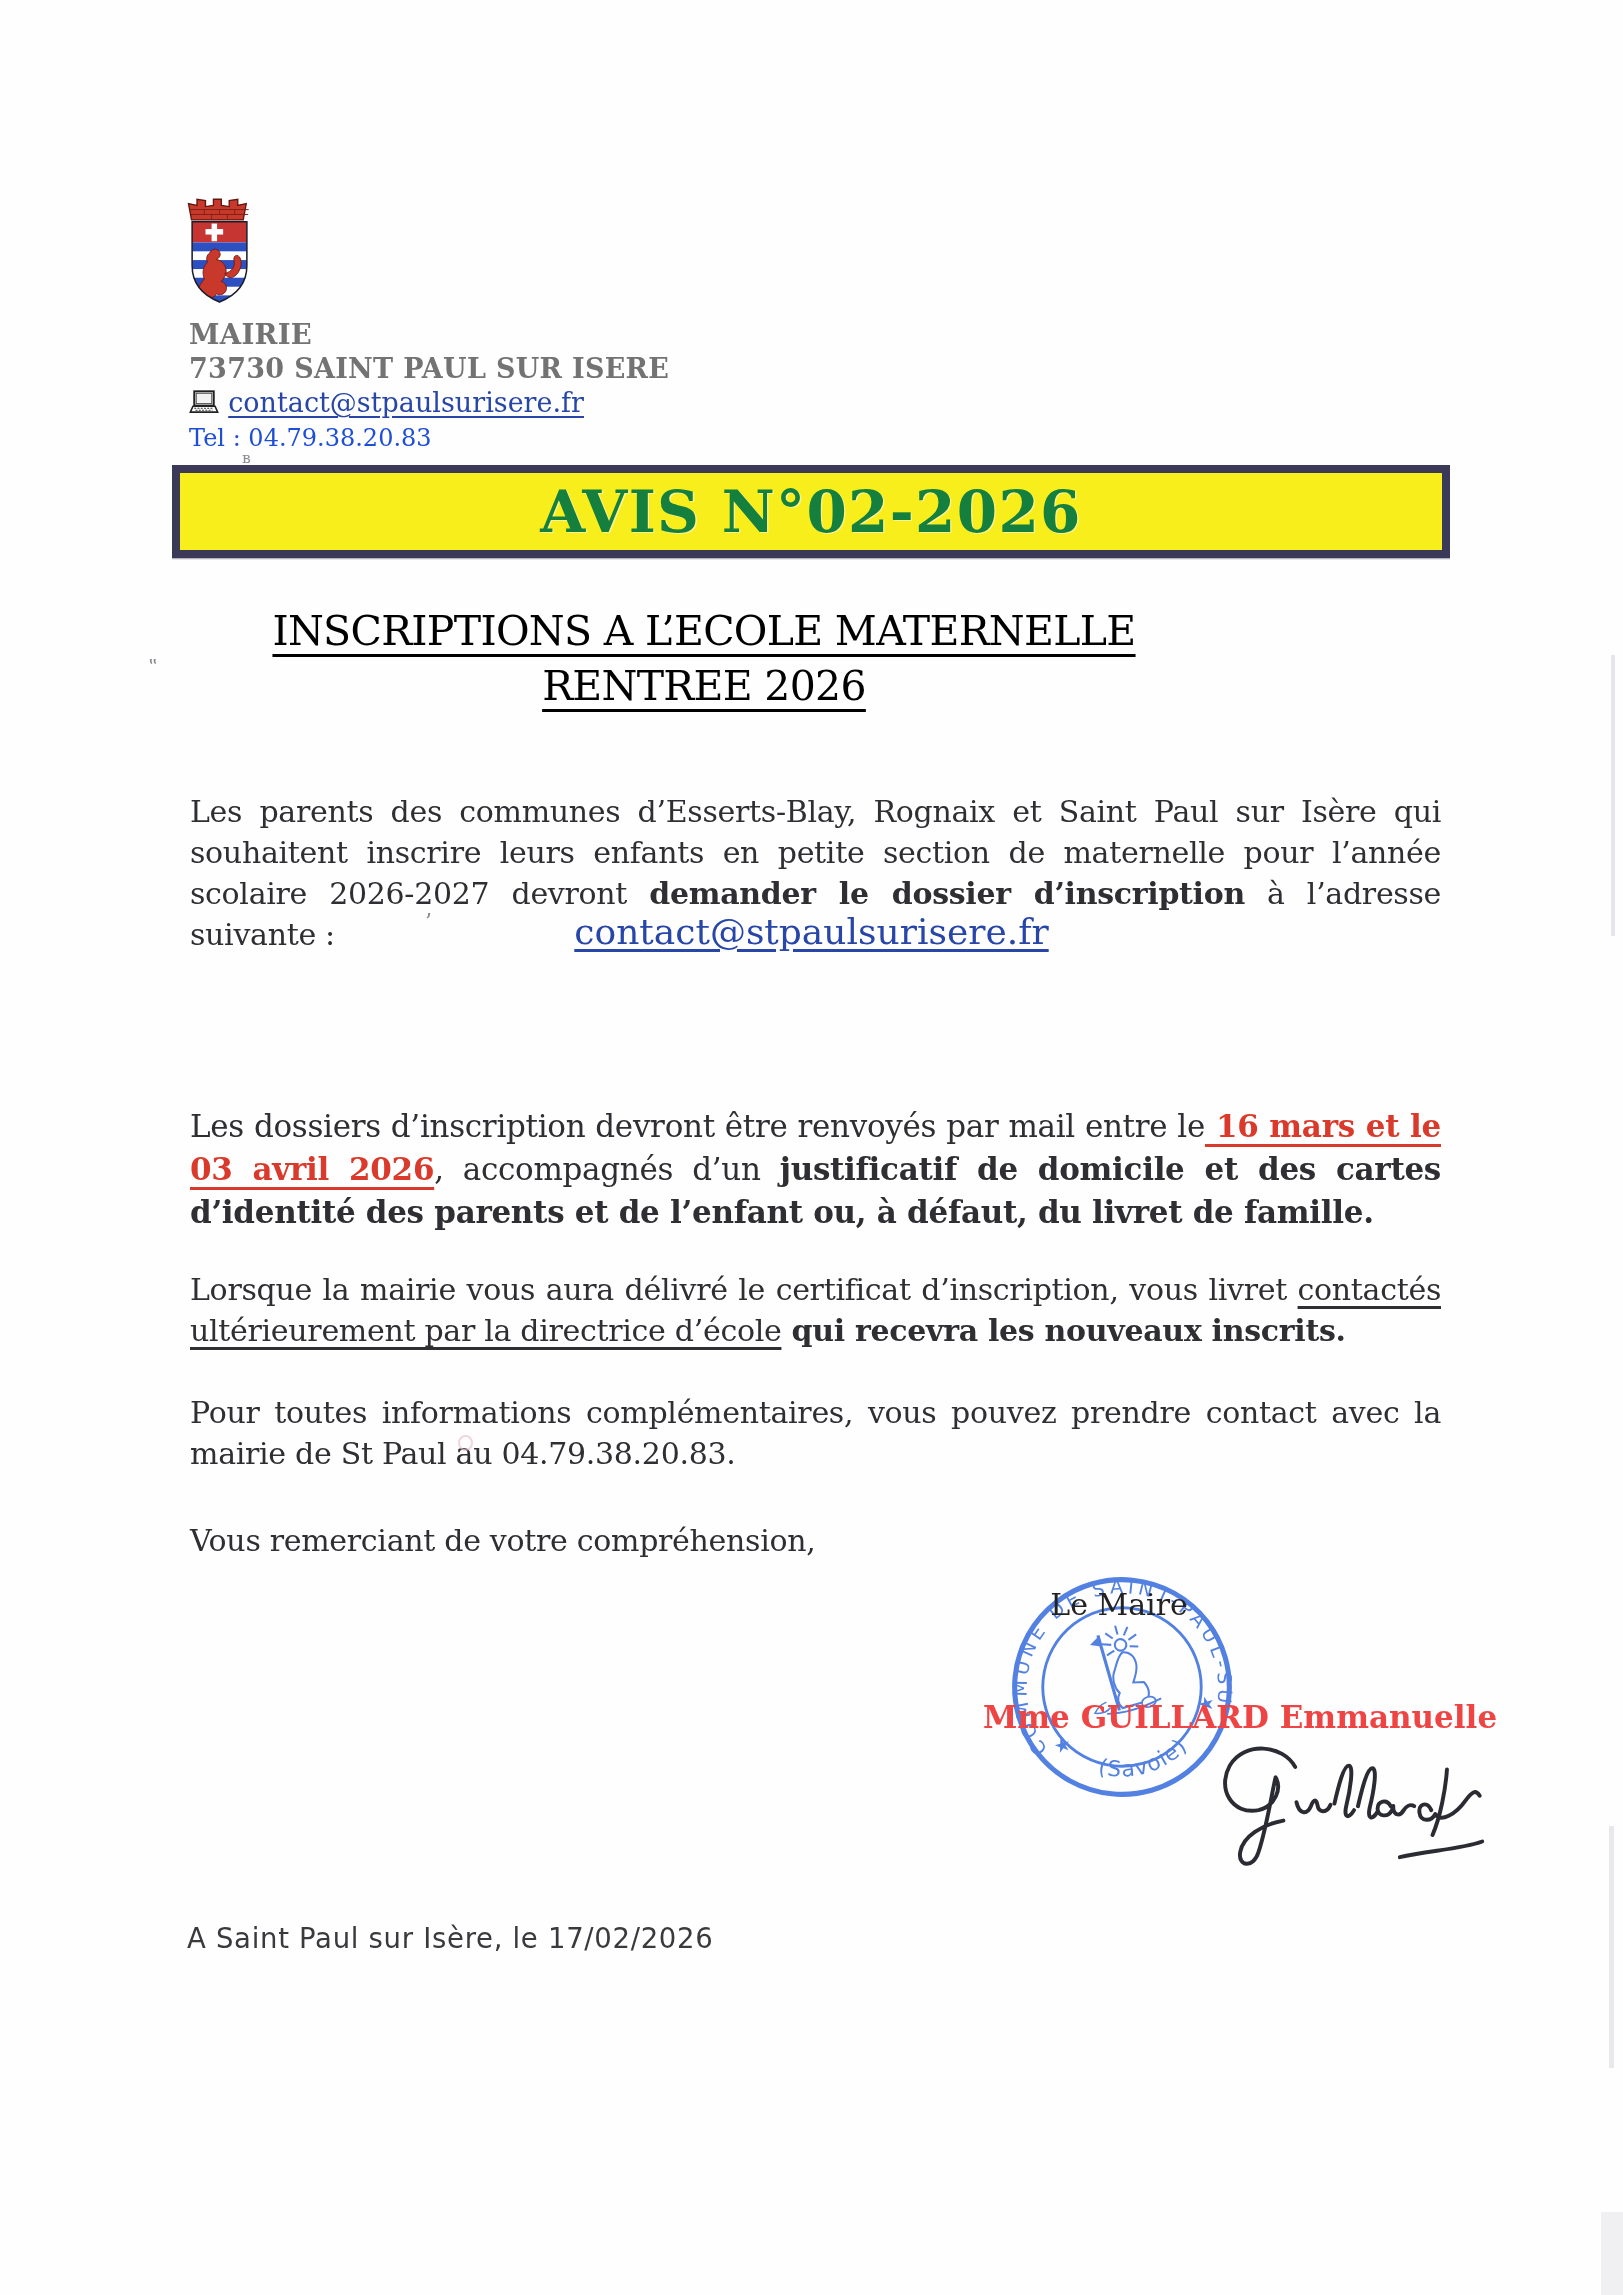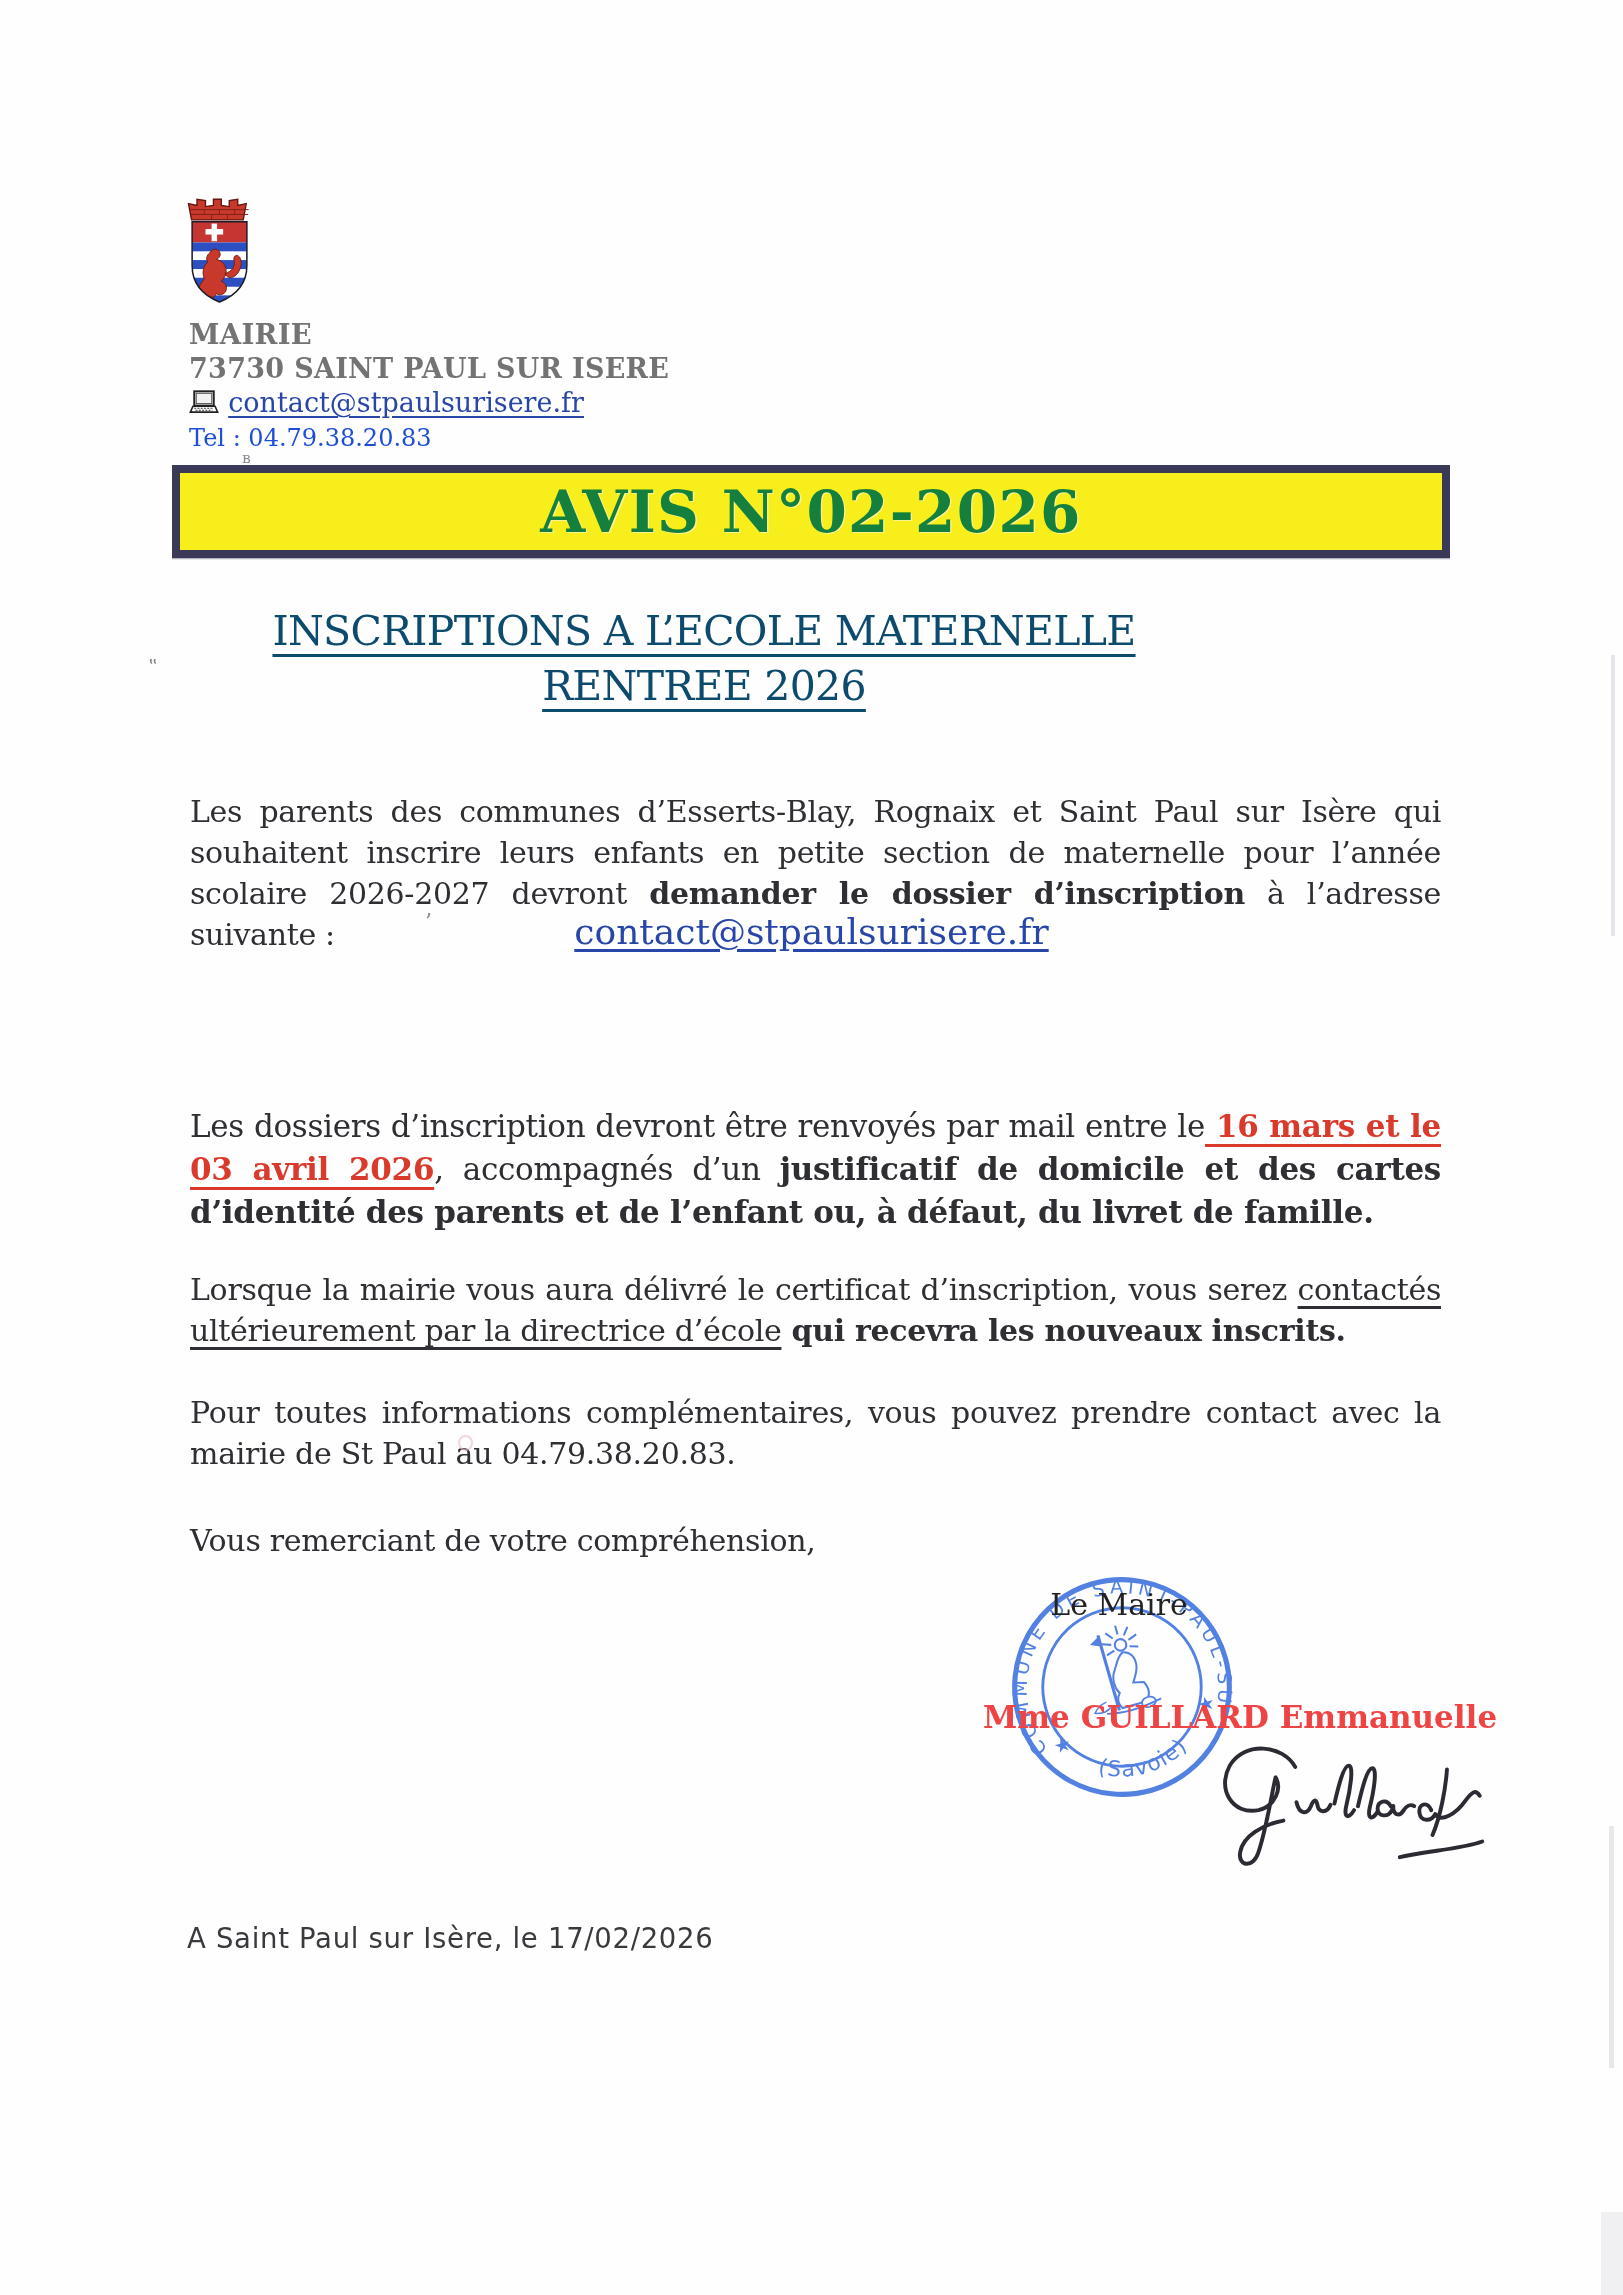--- a/index.html
+++ b/index.html
@@ -22,21 +22,21 @@
   
   #banner{
     left:172px;top:465px;width:1278px;height:93px;box-sizing:border-box;
     background:var(--banner_bg,#f8ee1c);border:8.5px solid var(--banner_border,#3a3a58);
     display:flex;align-items:center;justify-content:center;
     box-shadow:0 1.3px 0 rgba(40,40,70,.35);
   }
   #banner-title{font-size:58px;font-weight:bold;color:#15803d;letter-spacing:1.3px;text-shadow:1.3px 1.3px 0 rgba(250,245,160,.9);}
 
   
-  .doc-title{left:0;width:1408px;text-align:center;font-size:41px;color:#0c4a6e;letter-spacing:-0.7px;}
+  .doc-title{left:0;width:1408px;text-align:center;font-size:41px;color:#000000;letter-spacing:-0.7px;}
   .doc-title span{text-decoration:underline;text-decoration-thickness:3.3px;text-underline-offset:8.5px;}
   #title-1{top:607px;}
   #title-2{top:662px;}
 
   
   .para{left:190px;width:1251px;font-size:30px;line-height:41px;text-align:justify;color:#2e2e33;letter-spacing:-0.3px;margin-top:24px;}
   #p1{top:767px;}
   #email-center{left:0;top:911px;width:1623px;text-align:center;}
   #email-center a{font-size:36px;color:var(--link_blue,#2746a8);text-decoration:underline;text-underline-offset:5.2px;}
   #p2{top:1081px;font-size:31px;line-height:43px;}
@@ -132,21 +132,21 @@
   </div>
 
   <p id="p1" class="abs para"><span>Les parents des communes d’Esserts-Blay, Rognaix et Saint Paul sur Isère qui souhaitent inscrire leurs enfants en petite section de maternelle pour l’année scolaire 2026-2027 devront </span><b>demander le dossier d’inscription</b><span> à l’adresse suivante :</span></p>
 
   <div id="email-center" class="abs">
     <a href="#">contact@stpaulsurisere.fr</a>
   </div>
 
   <p id="p2" class="abs para"><span>Les dossiers d’inscription devront être renvoyés par mail entre le</span><span class="red-u"> 16 mars et le 03 avril 2026</span><span>, accompagnés d’un </span><b>justificatif de domicile et des cartes d’identité des parents et de l’enfant ou, à défaut, du livret de famille</b><b>.</b></p>
 
-  <p id="p3" class="abs para"><span>Lorsque la mairie vous aura délivré le certificat d’inscription, vous serez </span><span class="blk-u">contactés ultérieurement par la directrice d’école</span><b> qui recevra les nouveaux inscrits.</b></p>
+  <p id="p3" class="abs para"><span>Lorsque la mairie vous aura délivré le certificat d’inscription, vous livret </span><span class="blk-u">contactés ultérieurement par la directrice d’école</span><b> qui recevra les nouveaux inscrits.</b></p>
 
   <p id="p4" class="abs para">Pour toutes informations complémentaires, vous pouvez prendre contact avec la mairie de St Paul au 04.79.38.20.83.</p>
 
   <p id="closing" class="abs para">Vous remerciant de votre compréhension,</p>
 
   <div id="le-maire" class="abs">Le Maire</div>
 
   <svg id="stamp" class="abs" viewBox="0 0 360 360" xmlns="http://www.w3.org/2000/svg" aria-hidden="true">
     <g transform="rotate(-16 180 180)" stroke="currentColor" fill="none">
       <circle cx="180" cy="180" r="168" stroke-width="8"></circle>

